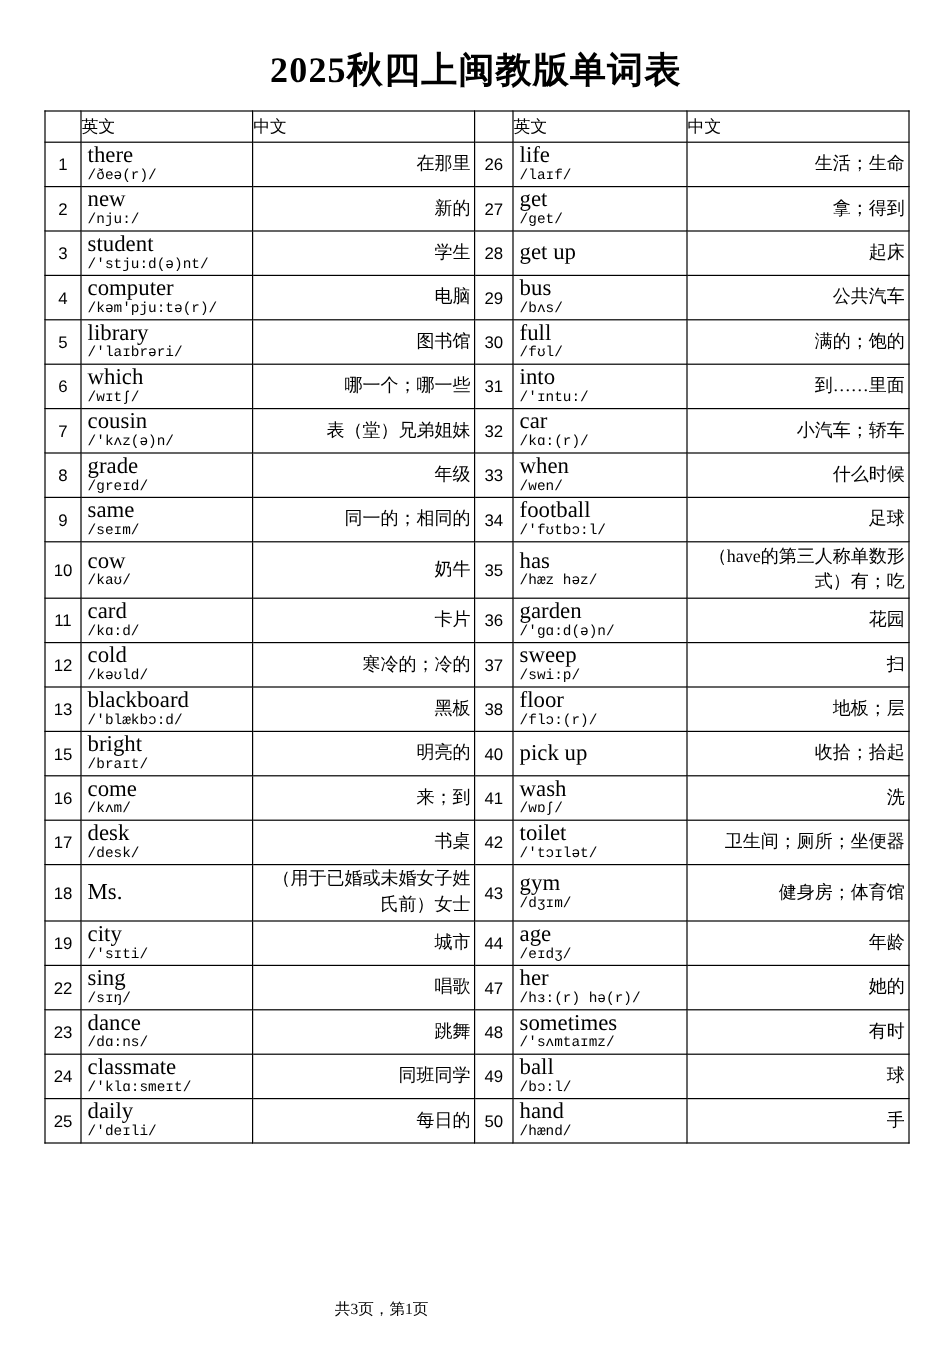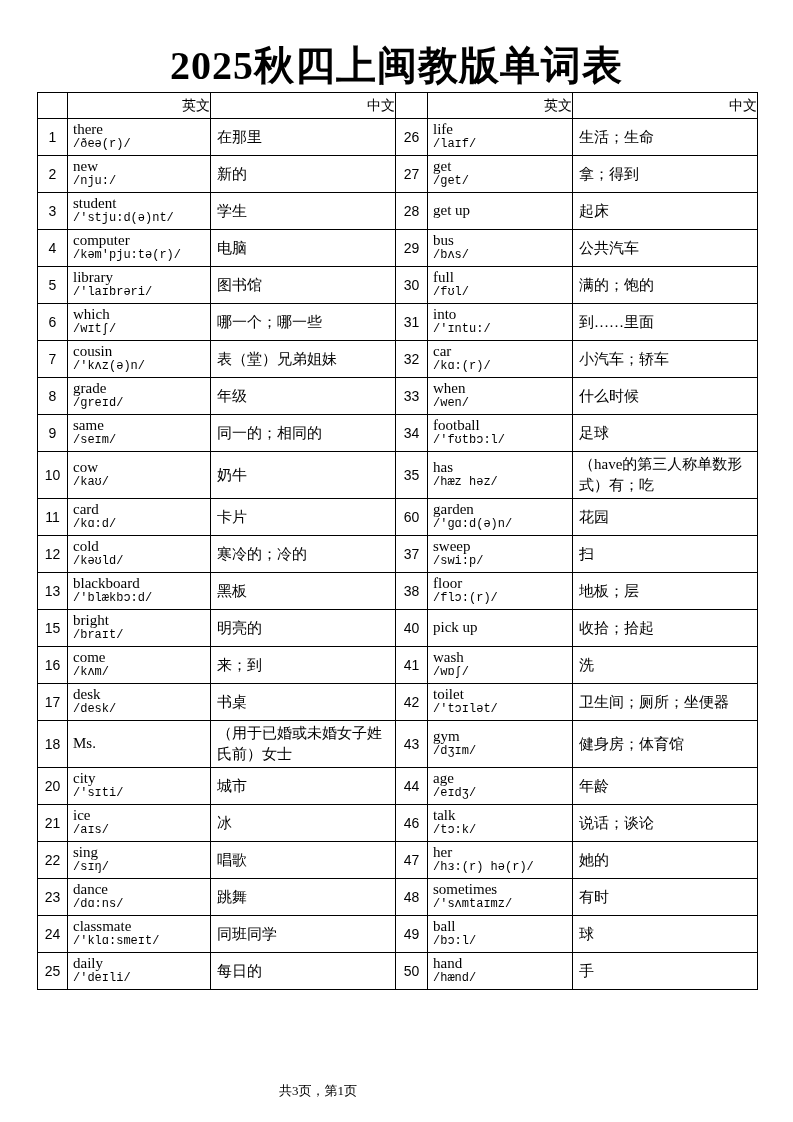--- a/index.html
+++ b/index.html
@@ -8,21 +8,21 @@
     width: 793px; height: 1122px;
     position: relative;
     overflow: hidden;
     font-family: "Liberation Serif", serif;
     color: #000000;
   }
   .page-title {
     position: absolute;
     top: 38px; left: 0; width: 793px;
     text-align: center;
-    font-size: 40px;
+    font-size: 30px;
     font-weight: bold;
     font-family: "Liberation Serif", serif;
     letter-spacing: 1px;
     color: #000;
   }
   table.vocab {
     position: absolute;
     top: 92px; left: 37px;
     width: 720px;
     border-collapse: collapse;
@@ -30,45 +30,46 @@
   }
   table.vocab th, table.vocab td {
     border: 1px solid #000;
     vertical-align: middle;
     overflow: hidden;
   }
   table.vocab th {
     height: 26px;
     font-weight: normal;
     font-size: 14px;
-    text-align: right;
+    text-align: left;
     font-family: Liberation Serif, serif;
   }
   table.vocab td { height: 37px; }
   td.num {
     text-align: center;
     font-family: "Liberation Sans", sans-serif;
     font-size: 14px;
   }
   td.eng { padding: 1px 2px 1px 5px; }
   .word {
     font-family: "Liberation Serif", serif;
-    font-size: 15px;
+    font-size: 19px;
     line-height: 1.05;
   }
   .ipa {
     font-family: Liberation Mono, monospace;
     font-size: 12px;
     line-height: 1.15;
   }
   td.chi {
     padding: 2px 3px 2px 6px;
     font-size: 15px;
     line-height: 1.4;
     font-family: "Liberation Serif", serif;
+    text-align: right;
   }
   .page-footer {
     position: absolute;
     top: 1082px; left: 0; width: 636px;
     text-align: center;
     font-size: 13px;
     font-family: "Liberation Serif", serif;
   }
 </style>
 </head>
@@ -235,21 +236,21 @@
         </td>
         <td class="chi">（have的第三人称单数形式）有；吃</td>
       </tr>
       <tr>
         <td class="num">11</td>
         <td class="eng">
           <div class="word">card</div>
           <div class="ipa">/kɑ:d/</div>
         </td>
         <td class="chi">卡片</td>
-        <td class="num">60</td>
+        <td class="num">36</td>
         <td class="eng">
           <div class="word">garden</div>
           <div class="ipa">/'ɡɑ:d(ə)n/</div>
         </td>
         <td class="chi">花园</td>
       </tr>
       <tr>
         <td class="num">12</td>
         <td class="eng">
           <div class="word">cold</div>
@@ -325,46 +326,32 @@
         </td>
         <td class="chi">（用于已婚或未婚女子姓氏前）女士</td>
         <td class="num">43</td>
         <td class="eng">
           <div class="word">gym</div>
           <div class="ipa">/dʒɪm/</div>
         </td>
         <td class="chi">健身房；体育馆</td>
       </tr>
       <tr>
-        <td class="num">20</td>
+        <td class="num">19</td>
         <td class="eng">
           <div class="word">city</div>
           <div class="ipa">/'sɪti/</div>
         </td>
         <td class="chi">城市</td>
         <td class="num">44</td>
         <td class="eng">
           <div class="word">age</div>
           <div class="ipa">/eɪdʒ/</div>
         </td>
         <td class="chi">年龄</td>
-      </tr>
-      <tr>
-        <td class="num">21</td>
-        <td class="eng">
-          <div class="word">ice</div>
-          <div class="ipa">/aɪs/</div>
-        </td>
-        <td class="chi">冰</td>
-        <td class="num">46</td>
-        <td class="eng">
-          <div class="word">talk</div>
-          <div class="ipa">/tɔ:k/</div>
-        </td>
-        <td class="chi">说话；谈论</td>
       </tr>
       <tr>
         <td class="num">22</td>
         <td class="eng">
           <div class="word">sing</div>
           <div class="ipa">/sɪŋ/</div>
         </td>
         <td class="chi">唱歌</td>
         <td class="num">47</td>
         <td class="eng">

